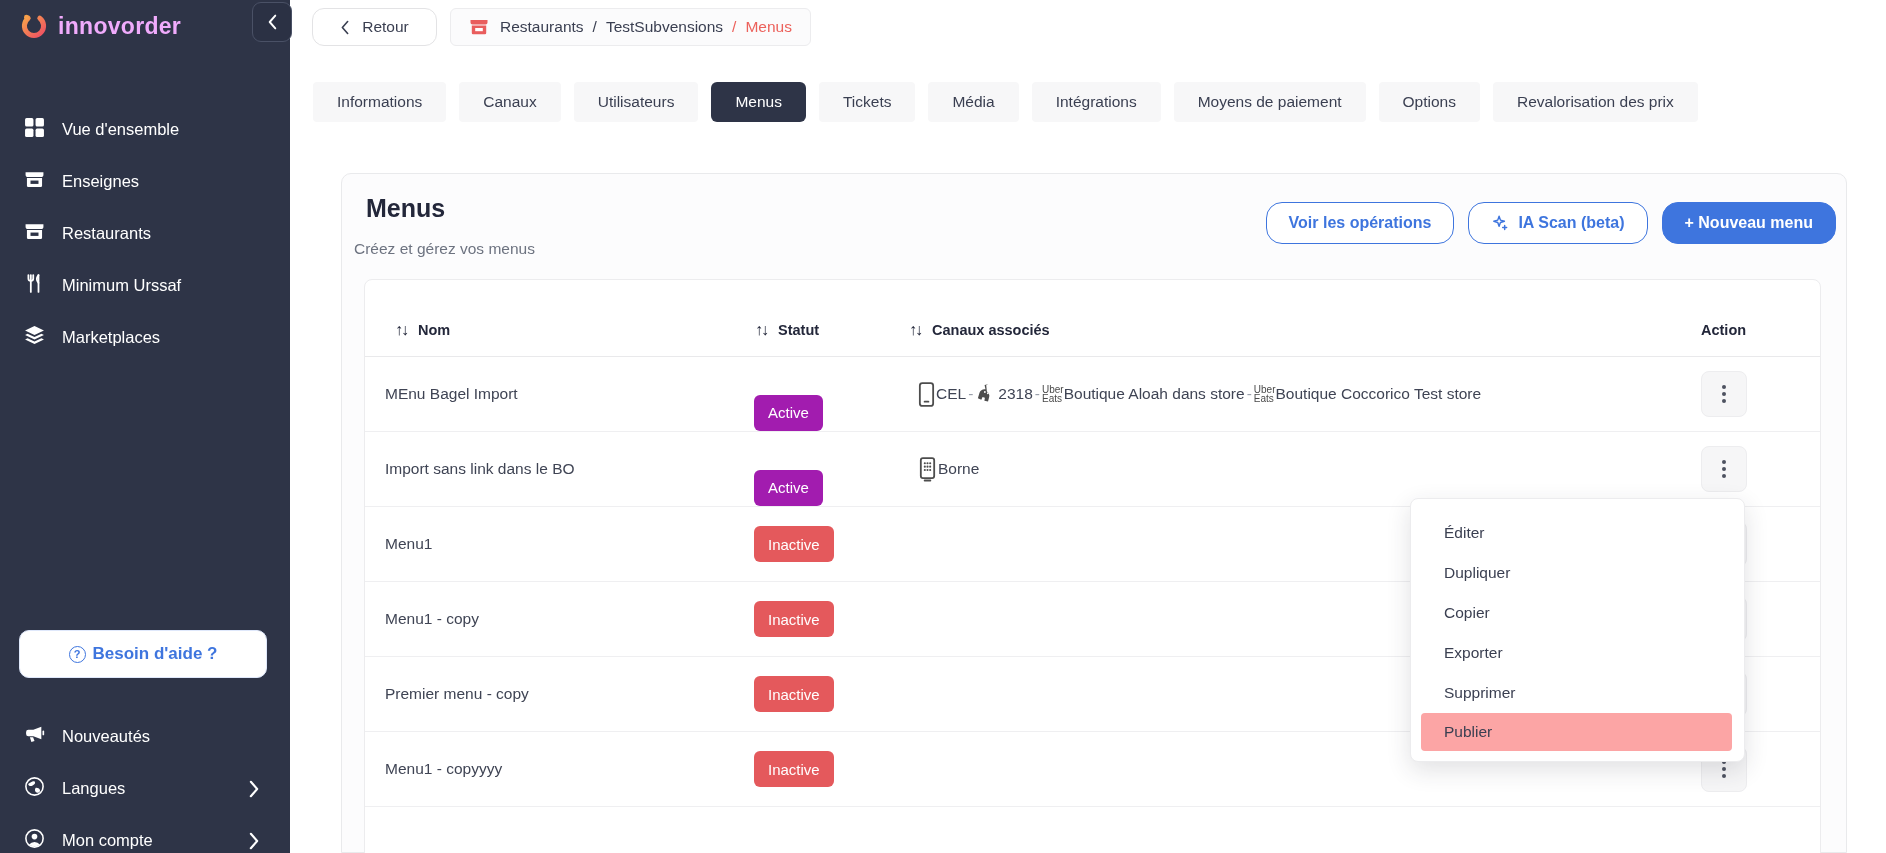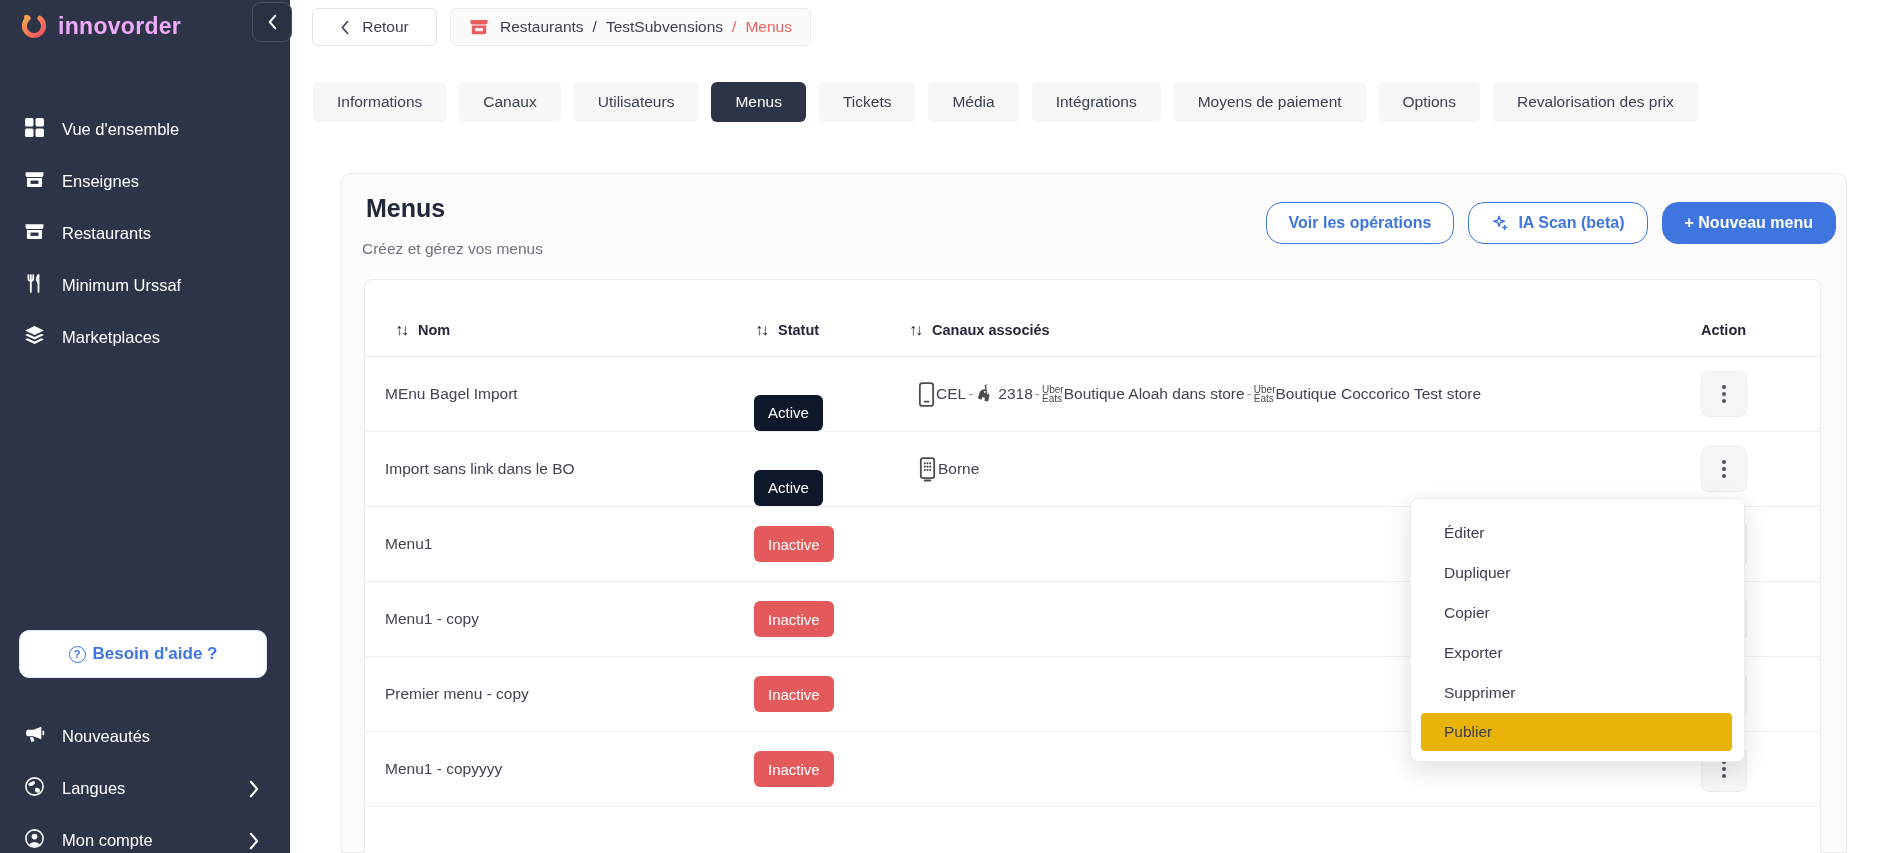--- a/index.html
+++ b/index.html
@@ -46,21 +46,21 @@
   .collapse-btn {
     position:absolute; left:252px; top:2px; width:40px; height:40px; z-index:6;
     background:#2b3144; border:1px solid #4a5166; border-radius:9px;
     display:flex; align-items:center; justify-content:center; color:#fff; cursor:pointer;
   }
   .collapse-btn svg { width:11px; height:16px; }
 
   
   .retour-btn {
     position:absolute; left:312px; top:8px; width:125px; height:38px;
-    background:#fff; border:1px solid #e3e3e5; border-radius:6px;
+    background:#fff; border:1px solid #e3e3e5; border-radius:12px;
     display:flex; align-items:center; justify-content:center; gap:12px;
     font-size:15.5px; font-weight:500; color:#3a3f51; cursor:pointer;
   }
   .retour-btn svg { width:10px; height:15px; }
   .crumb-chip {
     position:absolute; left:450px; top:8px; height:38px; padding:0 18px;
     background:#fbfbfc; border:1px solid #ececee; border-radius:6px;
     display:flex; align-items:center; gap:9px; font-size:15.5px; color:#3a3f51;
   }
   .crumb-chip .store-ic { color:#e95d5d; width:22px; height:20px; display:flex; }
@@ -76,21 +76,21 @@
     font-size:15.5px; font-weight:500; color:#3a3f51; cursor:pointer; white-space:nowrap;
   }
   .tab.active { background:#2e3447; color:#fff; border-radius:6px; }
 
   
   .outer-card {
     position:absolute; left:341px; top:173px; width:1506px; height:680px;
     background:#fcfcfd; border:1px solid #e9eaec; border-radius:10px 10px 0 0;
   }
   .page-title { position:absolute; left:24px; top:20px; font-size:25px; font-weight:bold; color:#23273a; }
-  .page-sub { position:absolute; left:20px; top:66px; font-size:15.5px; color:#6d7380; }
+  .page-sub { position:absolute; left:12px; top:66px; font-size:15.5px; color:#6d7380; }
   .head-actions { position:absolute; right:10px; top:28px; display:flex; gap:14px; }
   .btn { height:42px; border-radius:16px; font-family:inherit; font-size:16px; font-weight:bold;
          display:flex; align-items:center; justify-content:center; gap:9px; cursor:pointer; white-space:nowrap; }
   .btn-outline { background:#fff; border:1px solid #3e75de; color:#3e75de; padding:0 22px; }
   .btn-fill { background:#3e75de; border:1px solid #3e75de; color:#fff; padding:0 22px; }
   .btn svg { width:18px; height:18px; }
 
   
   .table-card {
     position:absolute; left:22px; top:105px; width:1457px; height:600px;
@@ -118,21 +118,21 @@
   .th.c3 { padding-left:12px; }
   .th.c4 { padding-left:4px; }
   .sort-ic { font-size:16px; font-weight:bold; letter-spacing:-2px; color:#23273a; cursor:pointer; }
 
   .trow { height:75px; border-bottom:1px solid #efeff1; }
   .cell-name { padding-left:20px; font-size:15.5px; color:#3f4454; }
   .badge {
     display:inline-flex; align-items:center; justify-content:center;
     height:36px; padding:0 14px; border-radius:6px; color:#fff; font-size:15px;
   }
-  .badge.active { background:#0f172a;margin-top:37px; }
+  .badge.active { background:#a21caf;margin-top:37px; }
   .badge.inactive { background:#e4595c; }
   .cell-channels { padding-left:20px; display:flex; align-items:center; gap:0; font-size:15.5px; color:#3f4454; flex-wrap:nowrap; overflow:hidden; }
   .chan-sep { color:#9aa0ab; padding:0 2px; }
   .chan-ic { display:flex; align-items:center; color:#4d4d4d; }
   .uber-stack { font-size:10px; line-height:9px; color:#4a4a4a; font-weight:500; letter-spacing:0; }
   .kebab-btn {
     width:46px; height:46px; margin-left:4px;
     background:#f6f6f7; border:1px solid #ededef; border-radius:8px;
     display:flex; flex-direction:column; align-items:center; justify-content:center; gap:3px; cursor:pointer;
   }
@@ -141,21 +141,21 @@
   
   .ctx-menu {
     position:absolute; left:1410px; top:498px; width:335px; z-index:20;
     background:#fff; border:1px solid #ececee; border-radius:8px;
     box-shadow:0 8px 24px rgba(40,45,60,.14);
     padding:14px 0 10px 0;
   }
   .menu-item { height:40px; display:flex; align-items:center; padding-left:33px;
     font-size:15.5px; color:#3a3f51; cursor:pointer; }
   .menu-item.highlight {
-    background:#eab308; border-radius:4px; margin:0 12px 0 10px; padding-left:23px; height:38px;
+    background:#fca5a5; border-radius:4px; margin:0 12px 0 10px; padding-left:23px; height:38px;
   }
 </style>
 </head>
 <body>
 
 <aside class="sidebar">
   <div class="logo">
     <span style="display:flex;">
       <svg width="28" height="28" viewBox="0 0 28 28">
         <defs>

